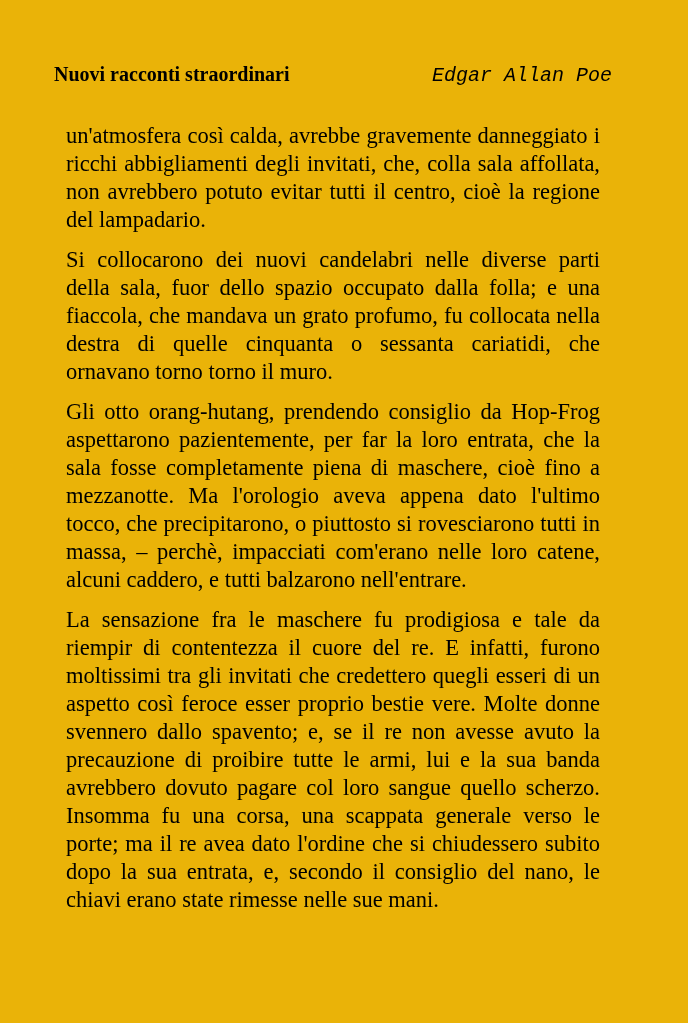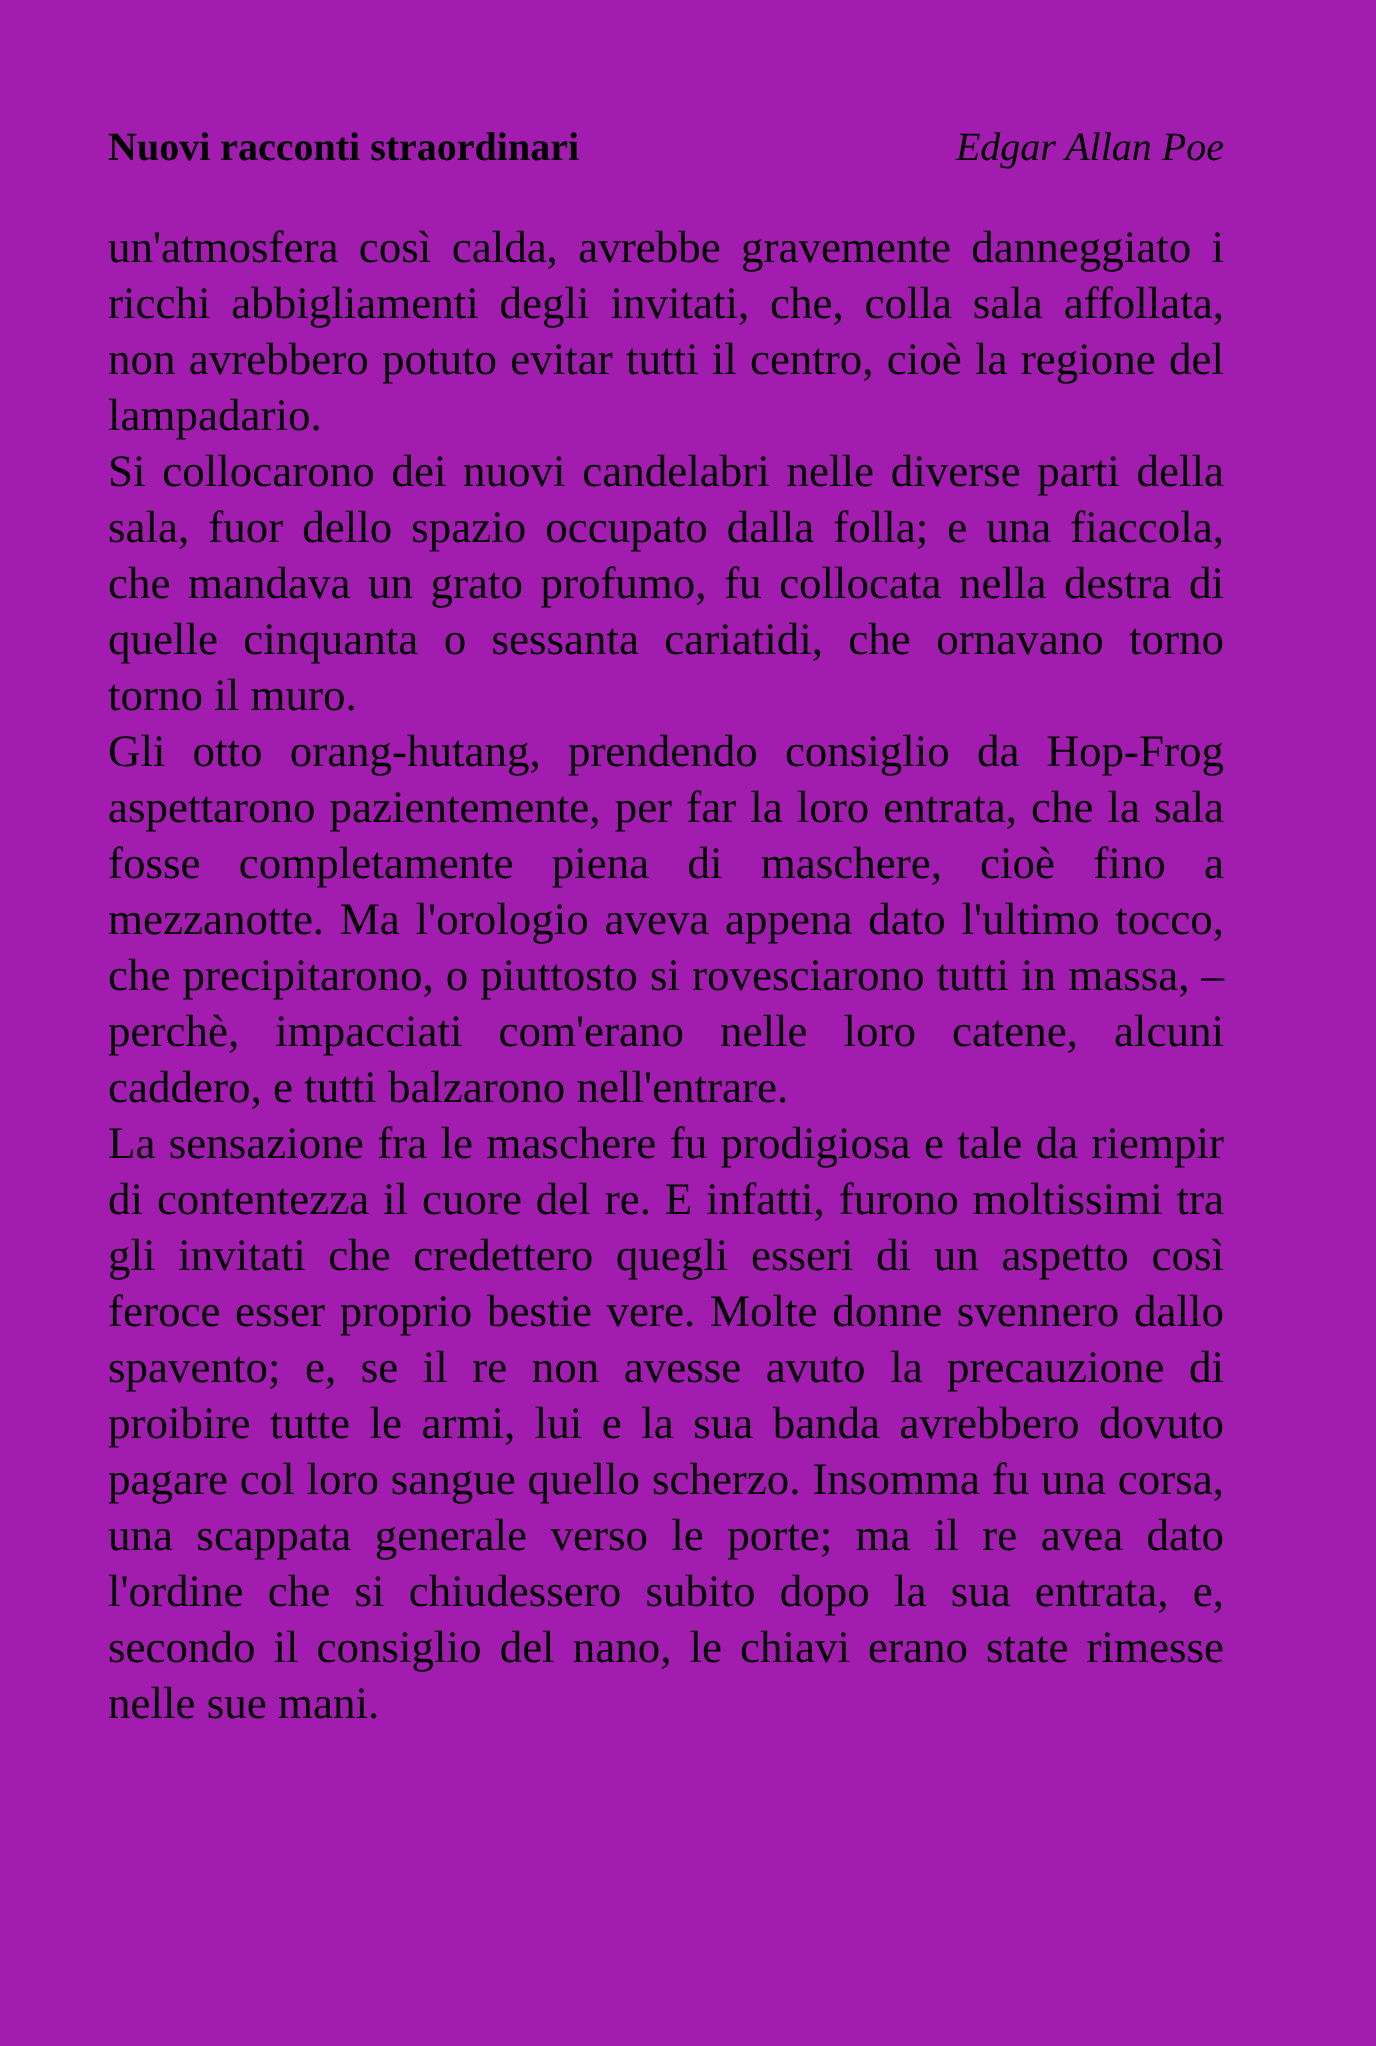--- a/index.html
+++ b/index.html
@@ -4,54 +4,55 @@
 <style>
   html, body {
     margin: 0;
     padding: 0;
     background: #ffffff;
   }
   .page {
     position: relative;
     width: 688px;
     height: 1023px;
-    background: #a21caf;
+    background: #eab308;
     color: #000000;
     font-family: "Liberation Serif", "DejaVu Serif", serif;
     overflow: hidden;
   }
   .running-header {
     position: absolute;
     left: 54px;
     top: 62px;
     width: 558px;
     display: flex;
     justify-content: space-between;
     align-items: baseline;
     font-size: 20px;
     line-height: 24px;
   }
   .header-title {
     font-weight: bold;
   }
   .header-author {
     font-style: italic;
+    font-family: Liberation Mono, monospace;
   }
   .text-block {
     position: absolute;
     left: 54px;
     top: 110px;
     width: 558px;
     font-size: 22.5px;
     line-height: 28px;
     text-align: justify;
     text-align-last: left;
   }
   .text-block p {
-    margin: 0;
+    margin: 12px;
     padding: 0;
   }
   .page-footer {
     position: absolute;
     left: 54px;
     top: 941px;
     width: 558px;
     text-align: center;
     font-size: 21px;
     line-height: 26px;

